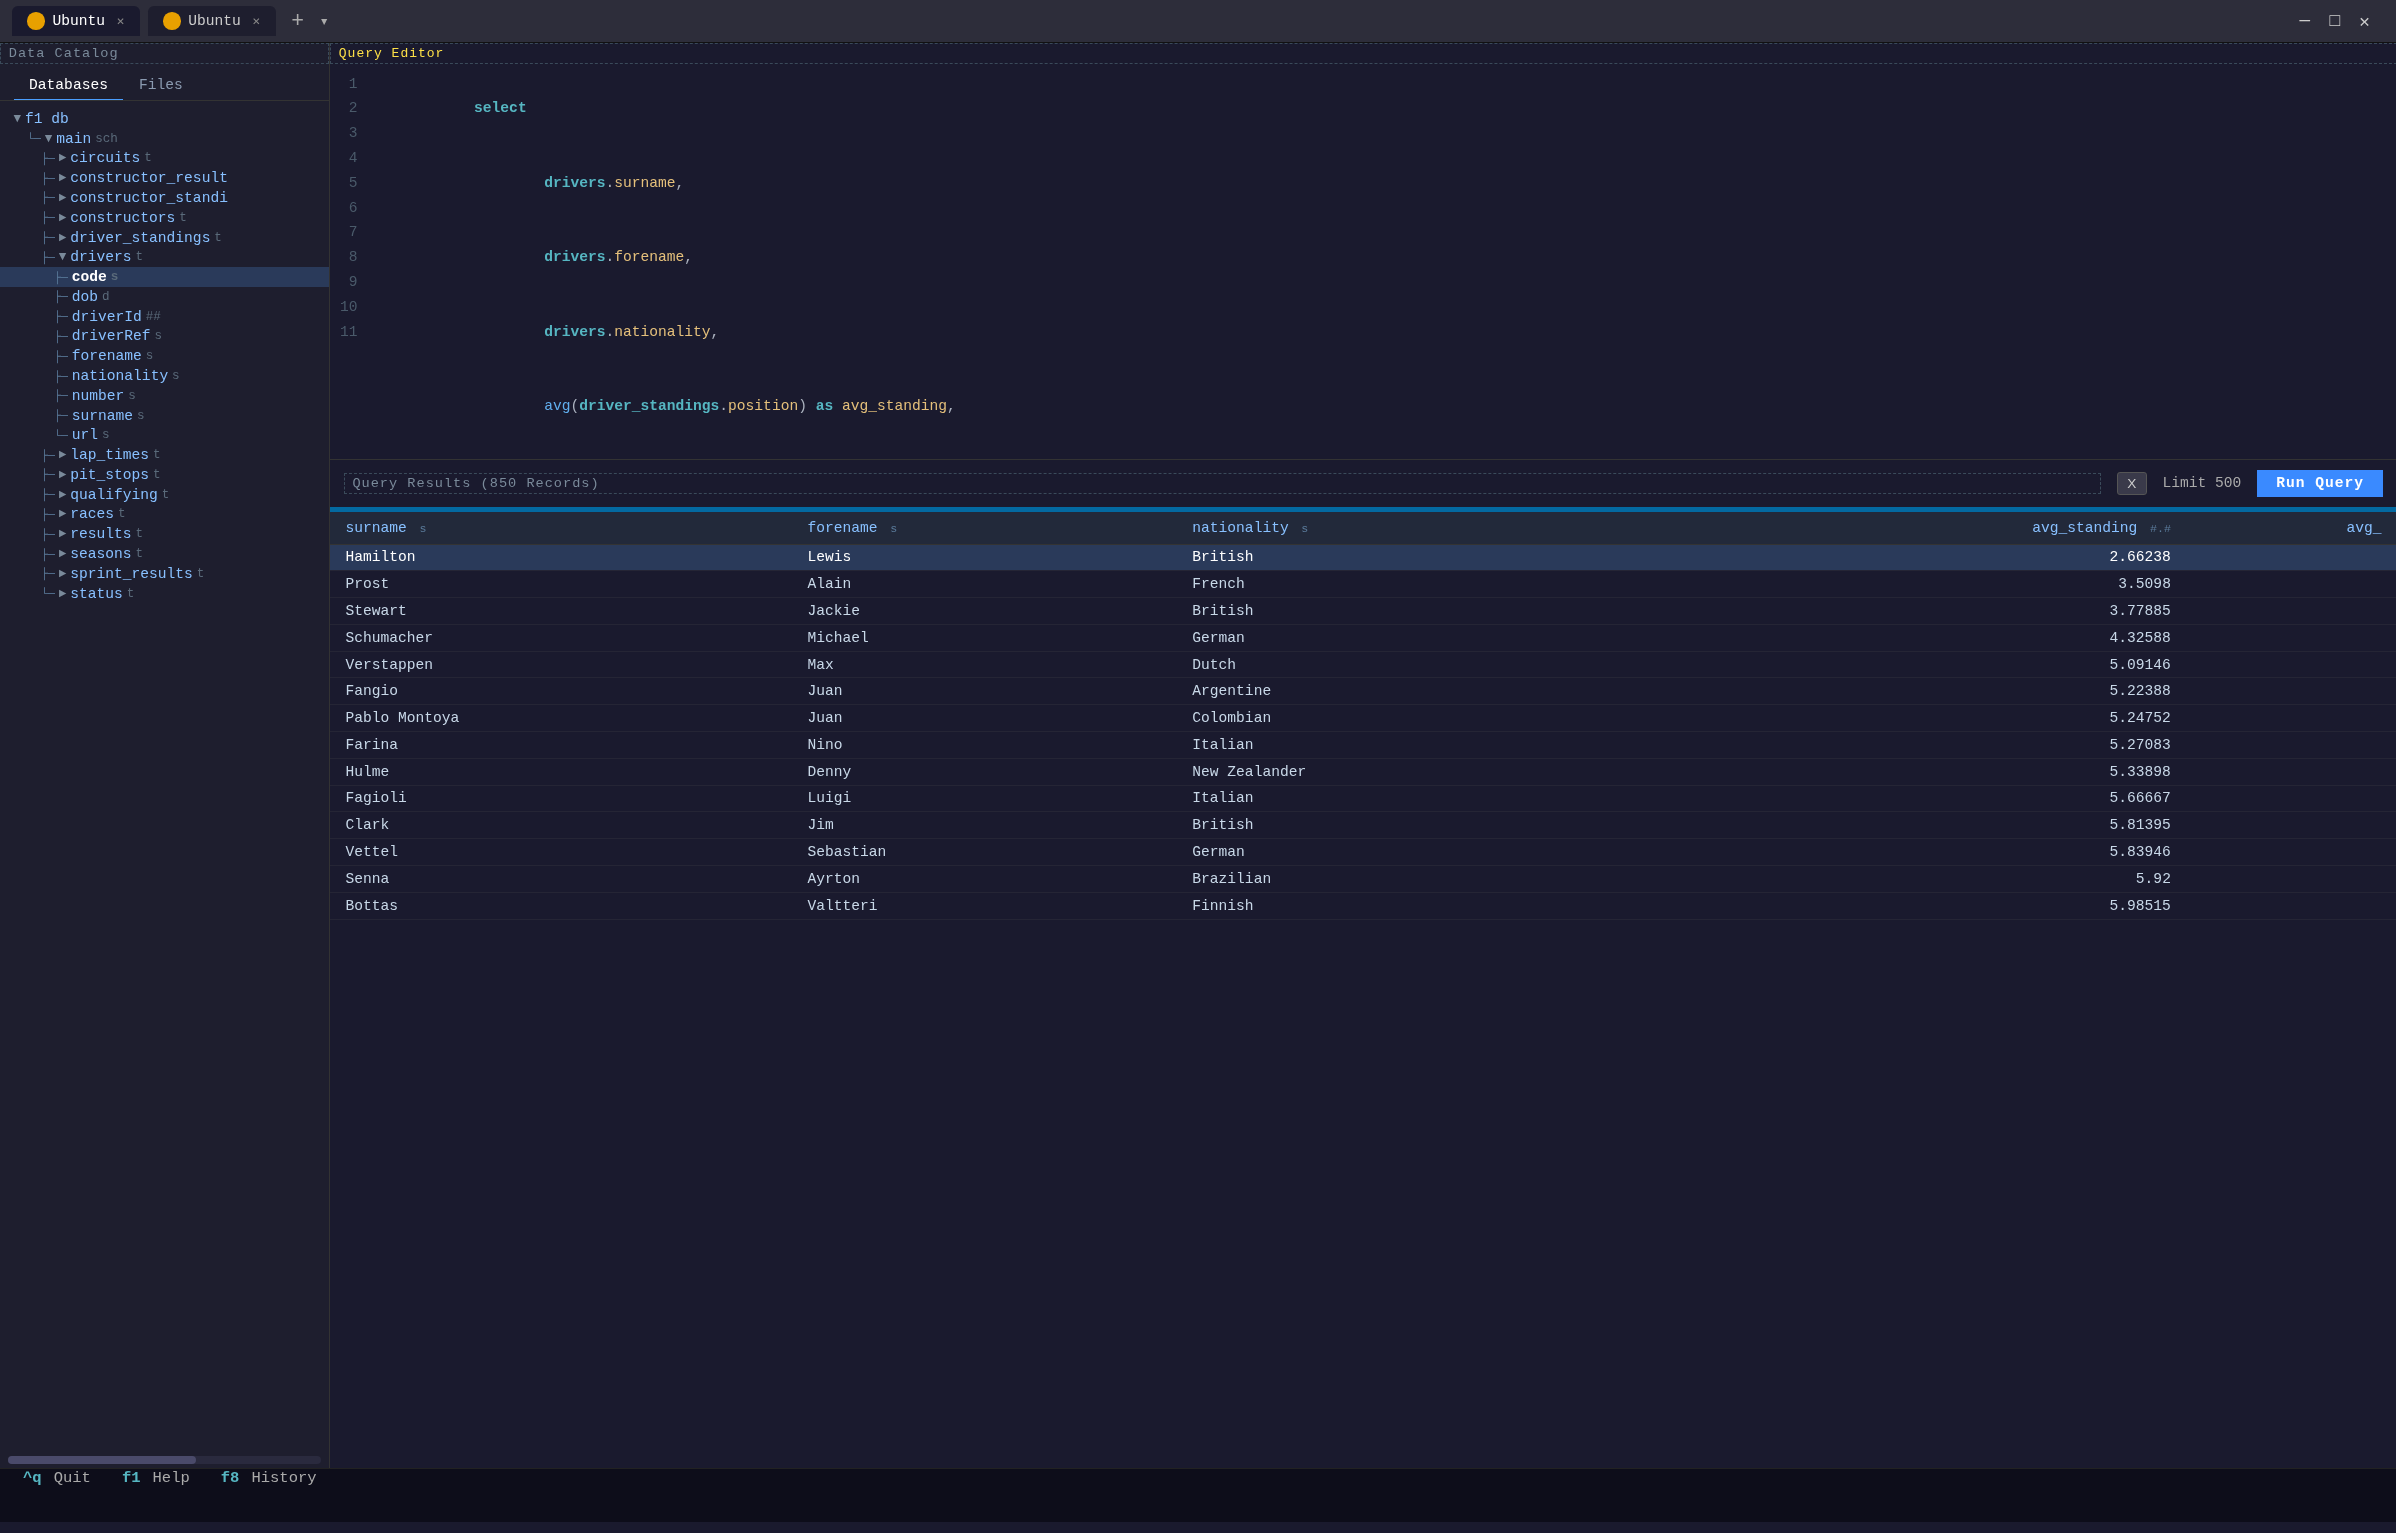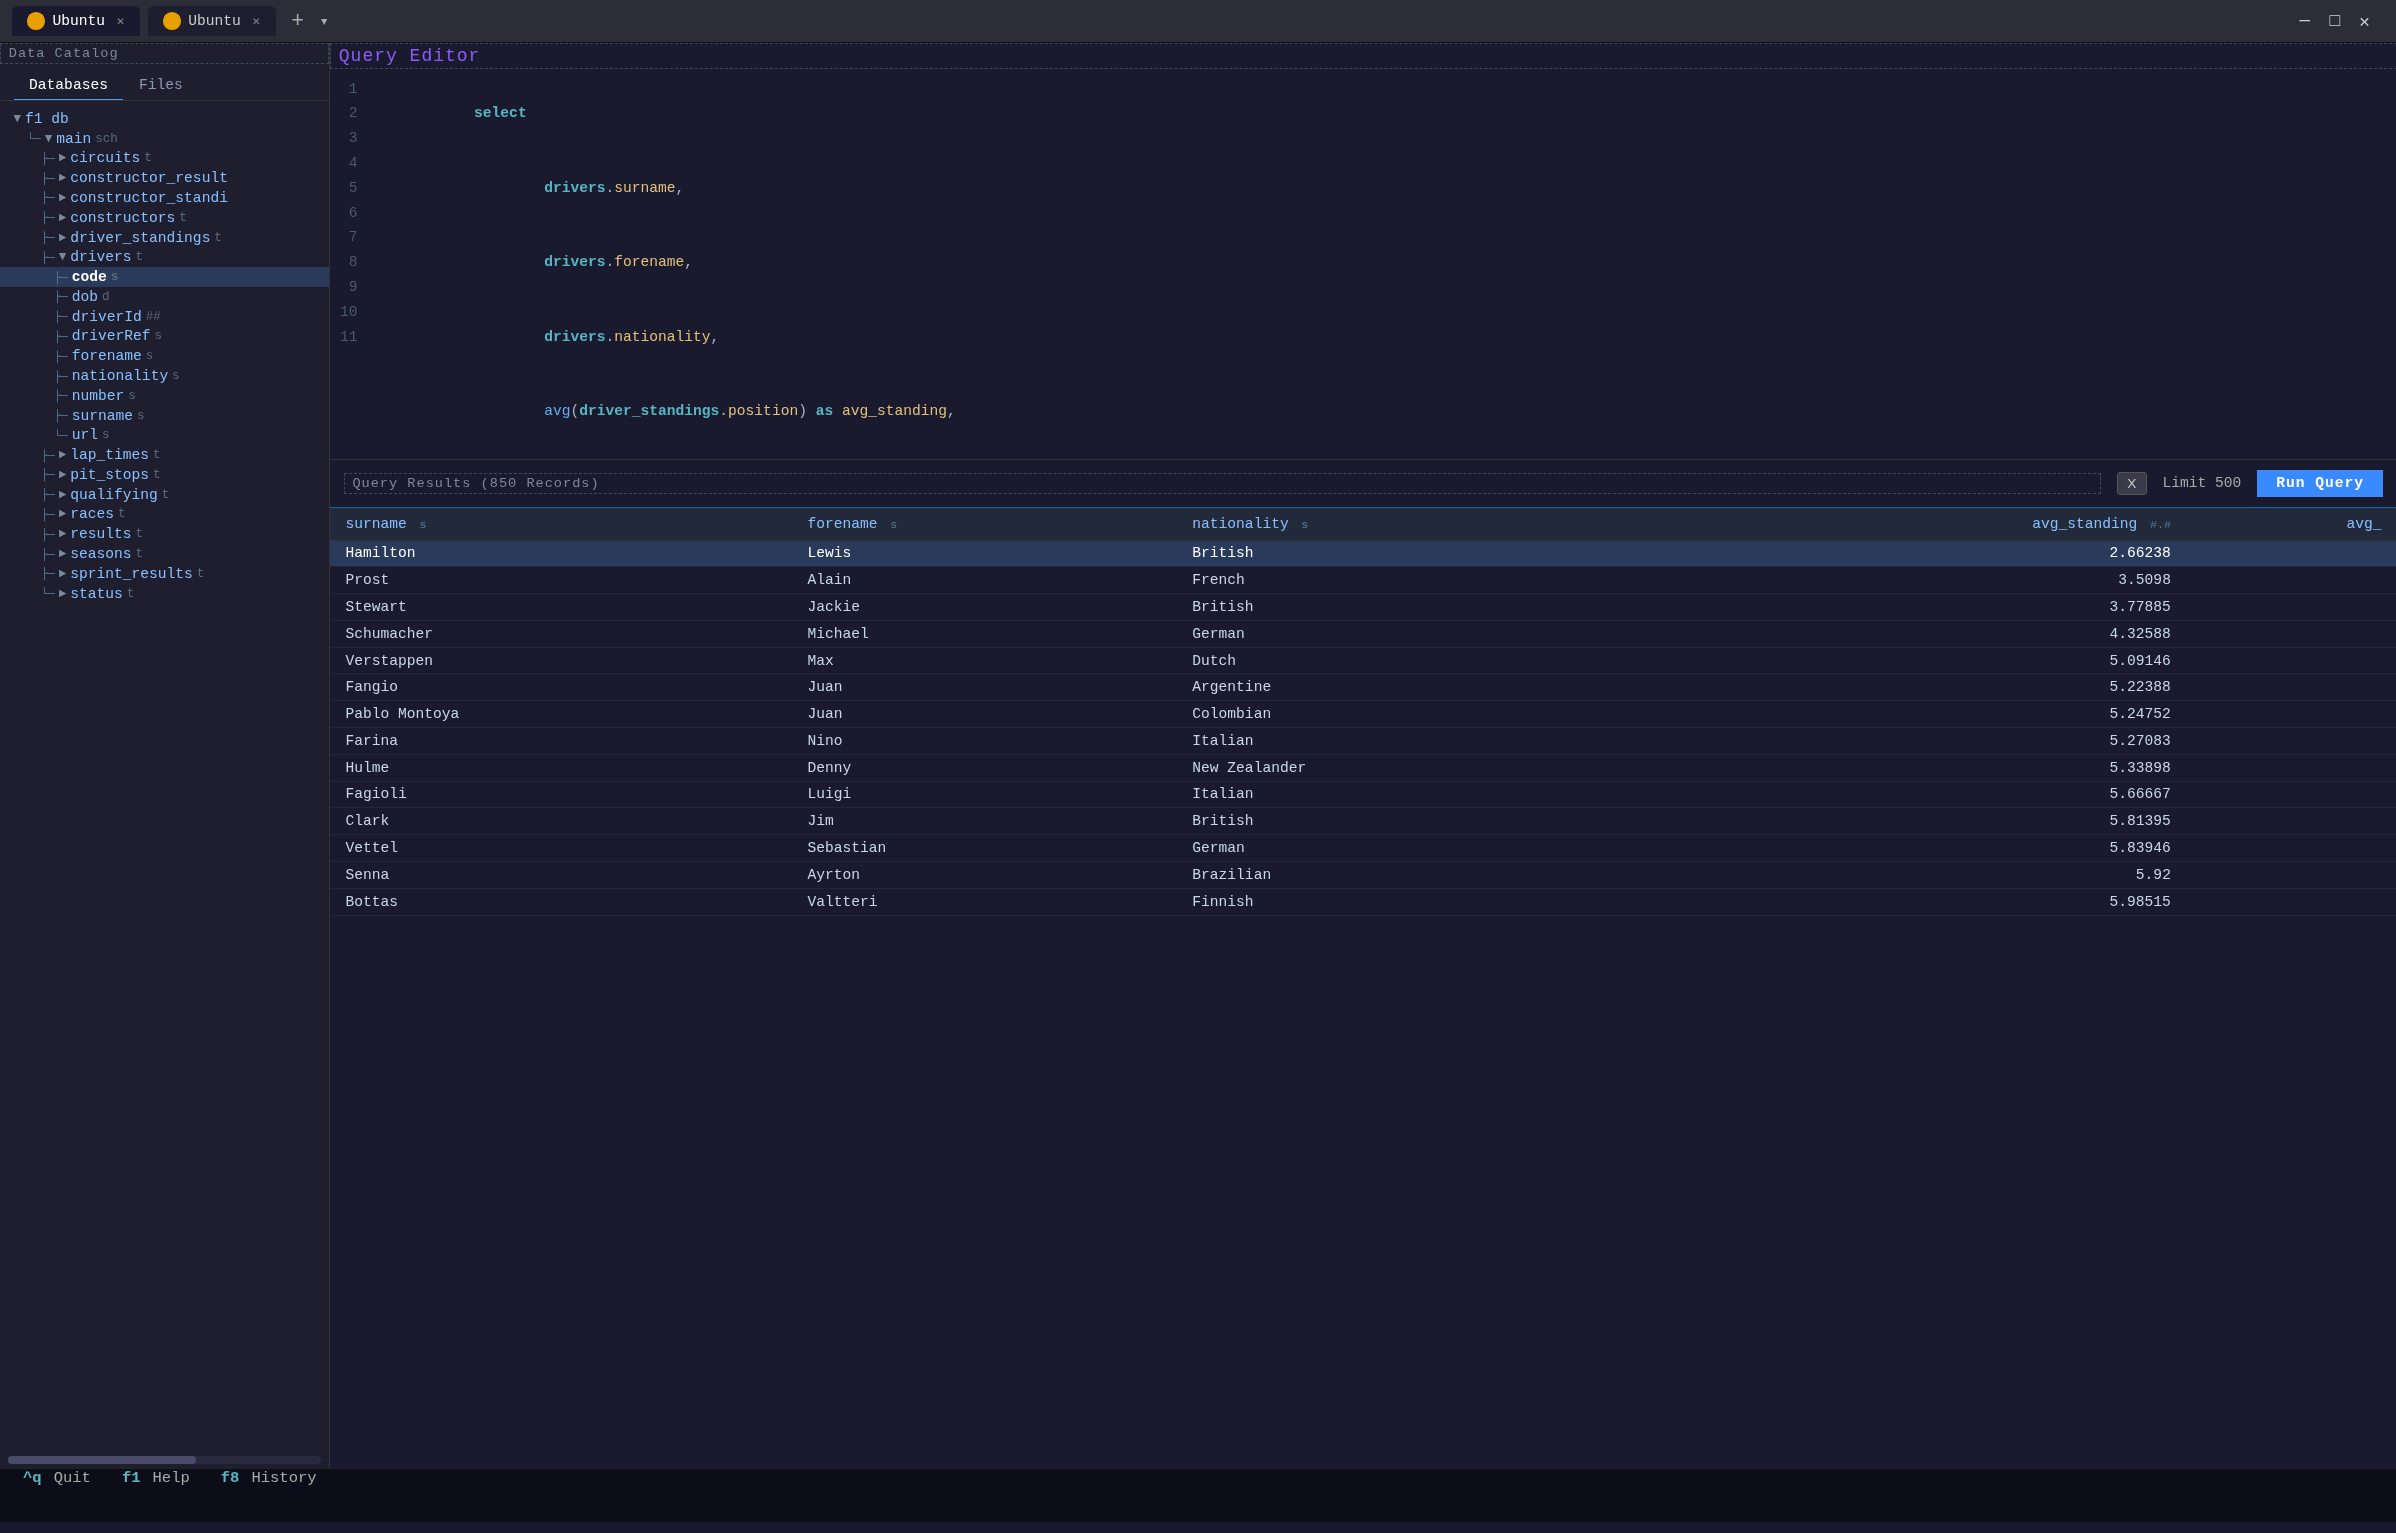--- a/index.html
+++ b/index.html
@@ -164,22 +164,22 @@
     
     .query-editor {
       height: 417px;
       border-bottom: 1px solid #333;
       display: flex;
       flex-direction: column;
     }
     .query-header {
       padding: 9.7px 13.6px;
       border-bottom: 1px solid #333;
-      color: #8b5cf6;
-      font-size: 18px;
+      color: #fde047;
+      font-size: 13px;
       letter-spacing: 1px;
     }
     .query-content {
       flex: 1;
       overflow: hidden;
       padding: 7.8px 0;
       display: flex;
     }
     .line-numbers {
       width: 39px;
@@ -212,21 +212,21 @@
     .query-results {
       flex: 1;
       display: flex;
       flex-direction: column;
       overflow: hidden;
     }
     .results-header {
       display: flex;
       align-items: center;
       padding: 9.7px 13.6px;
-      border-bottom: 1px solid #0369a1;
+      border-bottom: 5px solid #0369a1;
       gap: 15.5px;
     }
     .results-title {
       color: #7a8a9a;
       font-size: 13.6px;
       letter-spacing: 1px;
       flex: 1;
     }
     .x-btn {
       background: #3a3a4a;

